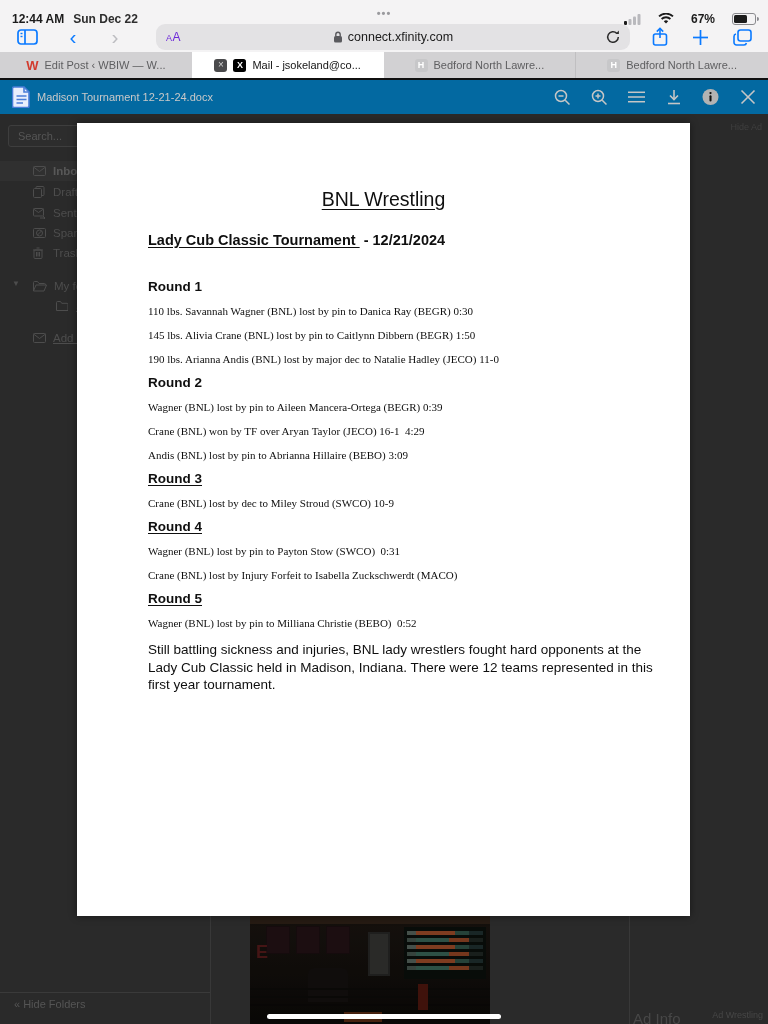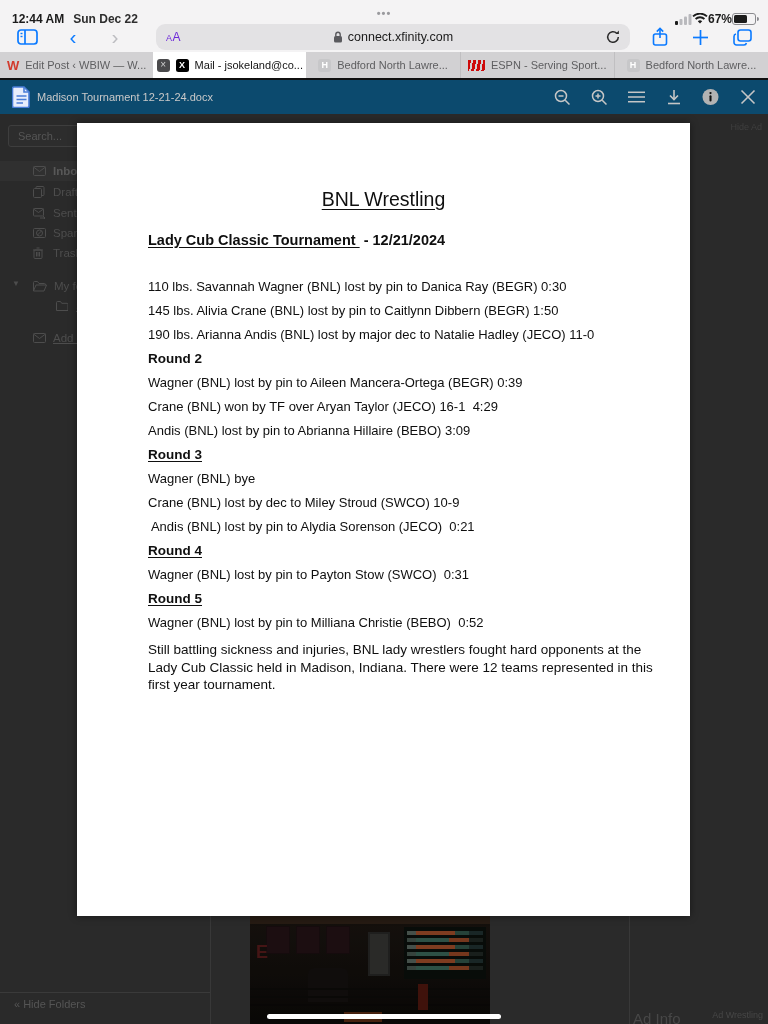--- a/index.html
+++ b/index.html
@@ -8,21 +8,21 @@
   .screen { position:relative; width:768px; height:1024px; overflow:hidden; background:#f4f3f4; }
 
   
   .status-bar { position:absolute; top:4px; left:0; width:768px; height:22px;
     display:flex; align-items:flex-end; justify-content:space-between; padding:0 12px;
     font-size:12px; font-weight:bold; color:#1b1b1b; }
   .sb-left { display:flex; gap:9px; align-items:center; }
   .sb-date { color:#2e2e2e; }
   .sb-dots { position:absolute; left:50%; top:3px; transform:translateX(-50%);
     color:#9a9a9e; font-size:11px; letter-spacing:1px; font-weight:bold; }
-  .sb-right { display:flex; align-items:center; gap:0; }
+  .sb-right { display:flex; align-items:center; gap:17px; }
   .batt { position:relative; width:24px; height:12px; }
   .batt .shell { position:absolute; inset:0; border:1px solid #8a8a8e; border-radius:3px; }
   .batt .fill { position:absolute; left:2px; top:2px; bottom:2px; width:13px; background:#1b1b1b; border-radius:1.5px; }
   .batt .nub { position:absolute; right:-3px; top:4px; width:2px; height:4px; background:#8a8a8e; border-radius:0 2px 2px 0; }
 
   
   .nav-bar { position:absolute; top:22px; left:0; width:768px; height:30px;
     display:flex; align-items:center; }
   .nav-icon { display:flex; align-items:center; justify-content:center; height:26px; }
   .nav-sidebar { width:34px; margin-left:10px; }
@@ -69,37 +69,37 @@
   .linkish { text-decoration:underline; }
   .hide-ad { position:absolute; right:6px; top:42px; color:#3f3f3f; font-size:9px; }
   .divider-h { position:absolute; left:0; top:912px; width:210px; height:1px; background:#3a3a3a; }
   .divider-v1 { position:absolute; left:210px; top:834px; width:1px; height:110px; background:#383838; }
   .divider-v2 { position:absolute; left:629px; top:834px; width:1px; height:110px; background:#383838; }
   .hide-folders { position:absolute; left:14px; top:918px; color:#555; font-size:11px; }
   .ad-info { position:absolute; left:633px; top:930px; color:#474747; font-size:15px; }
   .ad-feedback { position:absolute; right:5px; top:930px; color:#474747; font-size:9px; }
 
   
-  .doc-header { position:absolute; top:80px; left:0; width:768px; height:34px; background:#0c4a6e;
+  .doc-header { position:absolute; top:80px; left:0; width:768px; height:34px; background:#0369a1;
     display:flex; align-items:center; z-index:30; }
   .doc-file-icon { margin-left:12px; }
   .doc-filename { margin-left:6px; color:#c9c9c9; font-size:11px; }
   .doc-tools { margin-left:auto; display:flex; align-items:center; gap:20px; margin-right:12px; }
   .tool { display:flex; align-items:center; justify-content:center; width:17px; height:17px; }
 
   
   .page { position:absolute; left:77px; top:123px; width:613px; height:793px; background:#fff;
     z-index:20; box-shadow:0 0 8px rgba(0,0,0,.45); color:#0f0f0f;
     padding:62px 30px 0 71px; }
   .doc-title { text-align:center; font-size:19.5px; line-height:28px;
     text-decoration:underline; text-underline-offset:3px; margin-bottom:16px; margin-left:-41px; }
   .doc-subtitle { font-size:14.5px; font-weight:bold; line-height:22px; margin-bottom:24px; white-space:pre-wrap; }
   .u { text-decoration:underline; text-underline-offset:2px; }
   .h { font-size:13.5px; font-weight:bold; line-height:24px; }
-  .ln { font-size:13px; line-height:24px; white-space:pre; }
+  .ln { font-size:11px; line-height:24px; white-space:pre;font-family:Liberation Serif, serif; }
   .closing { font-size:13.5px; line-height:17.5px; margin-top:6px; width:514px; white-space:pre-wrap; }
 
   
   .gym-photo { position:absolute; left:250px; top:916px; width:240px; height:108px;
     background:linear-gradient(#1d1712,#0c0a08); overflow:hidden; z-index:10; }
   .photo-topstrip { position:absolute; left:0; top:0; width:240px; height:8px; background:#33241a; }
   .banner { position:absolute; top:10px; width:24px; height:28px; background:#261317; border:1px solid #1c0f12; }
   .b1{left:16px} .b2{left:46px} .b3{left:76px}
   .wall-e { position:absolute; left:6px; top:26px; color:#6e2020; font-size:18px; font-weight:bold; opacity:.8; }
   .window { position:absolute; left:118px; top:16px; width:22px; height:44px; background:#39393六; background:#393936; border:2px solid #2a2a28; }
@@ -215,24 +215,20 @@
     <div class="tab active">
       <span class="tab-close">×</span>
       <span class="fav x-fav">X</span>
       <span class="tab-label">Mail - jsokeland@co...</span>
     </div>
     <div class="tab">
       <span class="fav h-fav">H</span>
       <span class="tab-label">Bedford North Lawre...</span>
     </div>
     <div class="tab">
-      <span class="fav espn-fav"></span>
-      <span class="tab-label">ESPN - Serving Sport...</span>
-    </div>
-    <div class="tab">
       <span class="fav h-fav">H</span>
       <span class="tab-label">Bedford North Lawre...</span>
     </div>
   </div>
 
   <div class="content-bg">
     <div class="search-box">Search...</div>
 
     <div class="side-item first" style="top:81px">
       <span class="si-ic">
@@ -378,39 +374,39 @@
           </svg>
       </span>
     </div>
   </div>
 
   <div class="page">
     <div class="doc-title">BNL Wrestling</div>
     <div class="doc-subtitle"><span class="u">Lady Cub Classic Tournament </span><span> - 12/21/2024</span></div>
 
     <div>
+      <div class="h">Round 1</div>
       <div class="ln">110 lbs. Savannah Wagner (BNL) lost by pin to Danica Ray (BEGR) 0:30</div>
       <div class="ln">145 lbs. Alivia Crane (BNL) lost by pin to Caitlynn Dibbern (BEGR) 1:50</div>
       <div class="ln">190 lbs. Arianna Andis (BNL) lost by major dec to Natalie Hadley (JECO) 11-0</div>
     </div>
     <div>
       <div class="h">Round 2</div>
       <div class="ln">Wagner (BNL) lost by pin to Aileen Mancera-Ortega (BEGR) 0:39</div>
       <div class="ln">Crane (BNL) won by TF over Aryan Taylor (JECO) 16-1  4:29</div>
       <div class="ln">Andis (BNL) lost by pin to Abrianna Hillaire (BEBO) 3:09</div>
     </div>
     <div>
       <div class="h u">Round 3</div>
-      <div class="ln">Wagner (BNL) bye</div>
       <div class="ln">Crane (BNL) lost by dec to Miley Stroud (SWCO) 10-9</div>
-      <div class="ln"> Andis (BNL) lost by pin to Alydia Sorenson (JECO)  0:21</div>
     </div>
     <div>
       <div class="h u">Round 4</div>
       <div class="ln">Wagner (BNL) lost by pin to Payton Stow (SWCO)  0:31</div>
+      <div class="ln">Crane (BNL) lost by Injury Forfeit to Isabella Zuckschwerdt (MACO)</div>
     </div>
     <div>
       <div class="h u">Round 5</div>
       <div class="ln">Wagner (BNL) lost by pin to Milliana Christie (BEBO)  0:52</div>
     </div>
 
     <div class="closing">Still battling sickness and injuries, BNL lady wrestlers fought hard opponents at the Lady Cub Classic held in Madison, Indiana. There were 12 teams represented in this first year tournament.</div>
   </div>
 
   <div class="gym-photo">

